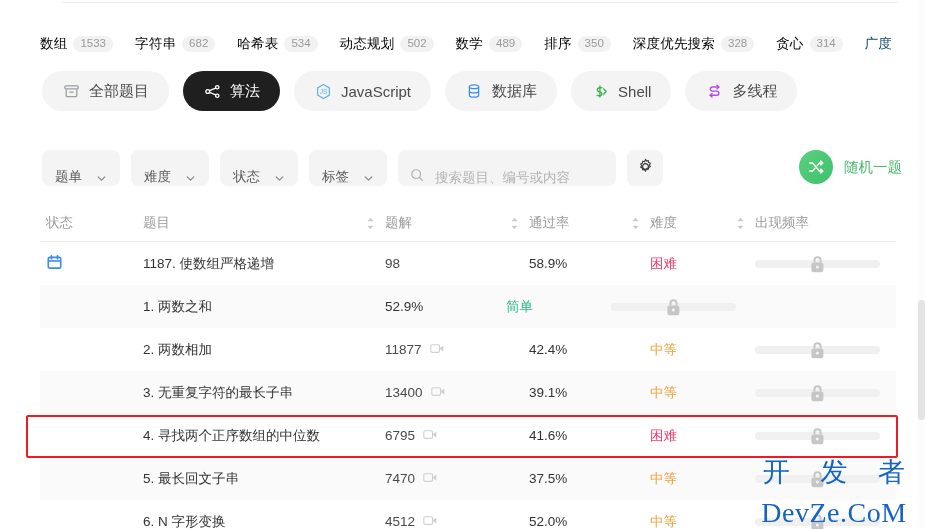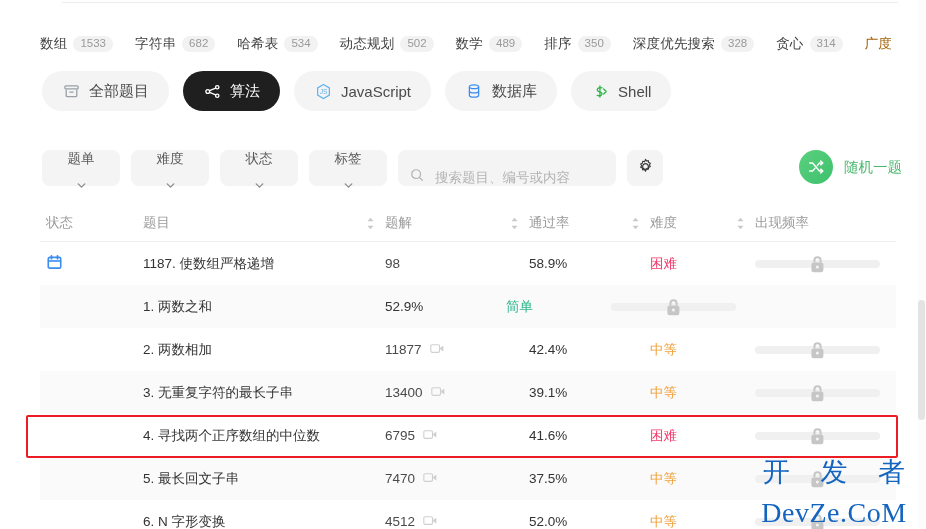--- a/index.html
+++ b/index.html
@@ -41,34 +41,34 @@
   }
   .tag {
     display: inline-flex;
     align-items: center;
     gap: 6px;
     margin-right: 22px;
     cursor: pointer;
   }
   .tag-label {
     font-size: 13.5px;
-    color: #404040;
+    color: #000000;
     letter-spacing: .2px;
   }
   .tag-count {
     font-size: 11.5px;
     color: #9a9a9a;
     background: #f2f2f2;
     border-radius: 9px;
     padding: 1.5px 7px 2.5px;
     line-height: 1;
   }
   .tag-masked {
     font-size: 13.5px;
-    color: #a16207;
+    color: #0c4a6e;
   }
 
   
   .cat-row {
     position: absolute;
     left: 42px; top: 71px;
     display: flex;
     align-items: center;
     gap: 14px;
   }
@@ -96,33 +96,32 @@
     position: absolute;
     left: 42px; top: 150px;
     right: 28px;
     height: 36px;
     display: flex;
     align-items: center;
     gap: 11px;
   }
   .filter-pill {
     display: inline-flex;
-    align-items: center;
+    align-items: flex-end;
     justify-content: space-between;
     gap: 12px;
     height: 36px;
     padding: 0 13px;
     border-radius: 8px;
     background: #f4f4f5;
     font-size: 13.5px;
     color: #5a5a5a;
     cursor: pointer;
     box-sizing: border-box;
     min-width: 78px;
-    flex-direction: column;
   }
   .chev { color: #8a8a8a; font-size: 11px; line-height: 1; }
   .search-box {
     display: flex;
     align-items: flex-end;
     gap: 9px;
     height: 36px;
     width: 218px;
     padding: 0 12px;
     border-radius: 8px;
@@ -337,20 +336,29 @@
       </div>
       <div class="cat-pill">
         <span class="ic">
           <svg width="17" height="17" viewBox="0 0 18 18" fill="none">
             <path d="M8.4 3.2v11.6" stroke="#2fb344" stroke-width="1.4" stroke-linecap="round"></path>
             <path d="M10.6 5.2c-2.4-.7-5 .2-5 2.1 0 2.4 5 1.6 5 4 0 1.9-2.7 2.7-5.1 1.9" stroke="#2fb344" stroke-width="1.4" stroke-linecap="round"></path>
             <path d="M12.4 6.4l2.6 2.6-2.6 2.6" stroke="#2fb344" stroke-width="1.4" stroke-linecap="round" stroke-linejoin="round"></path>
           </svg>
         </span>
         <span>Shell</span>
+      </div>
+      <div class="cat-pill">
+        <span class="ic">
+          <svg width="17" height="17" viewBox="0 0 18 18" fill="none">
+            <path d="M13.6 4.2H6.8a2.2 2.2 0 000 4.4h4.6a2.2 2.2 0 010 4.4H4.4" stroke="#b44ae8" stroke-width="1.5" stroke-linecap="round"></path>
+            <path d="M11.6 2.4l2 1.8-2 1.8M6.4 11.2l-2 1.8 2 1.8" stroke="#b44ae8" stroke-width="1.5" stroke-linecap="round" stroke-linejoin="round"></path>
+          </svg>
+        </span>
+        <span>多线程</span>
       </div>
     </div>
 
   <div class="filter-row" id="filterRow">
     <div class="filter-pill">
         <span>题单</span>
         <span class="chev"><svg width="11" height="11" viewBox="0 0 12 12" fill="none">
             <path d="M2.4 4.2L6 7.8l3.6-3.6" stroke="#8a8a8a" stroke-width="1.4" stroke-linecap="round" stroke-linejoin="round"></path>
           </svg></span>
       </div>

